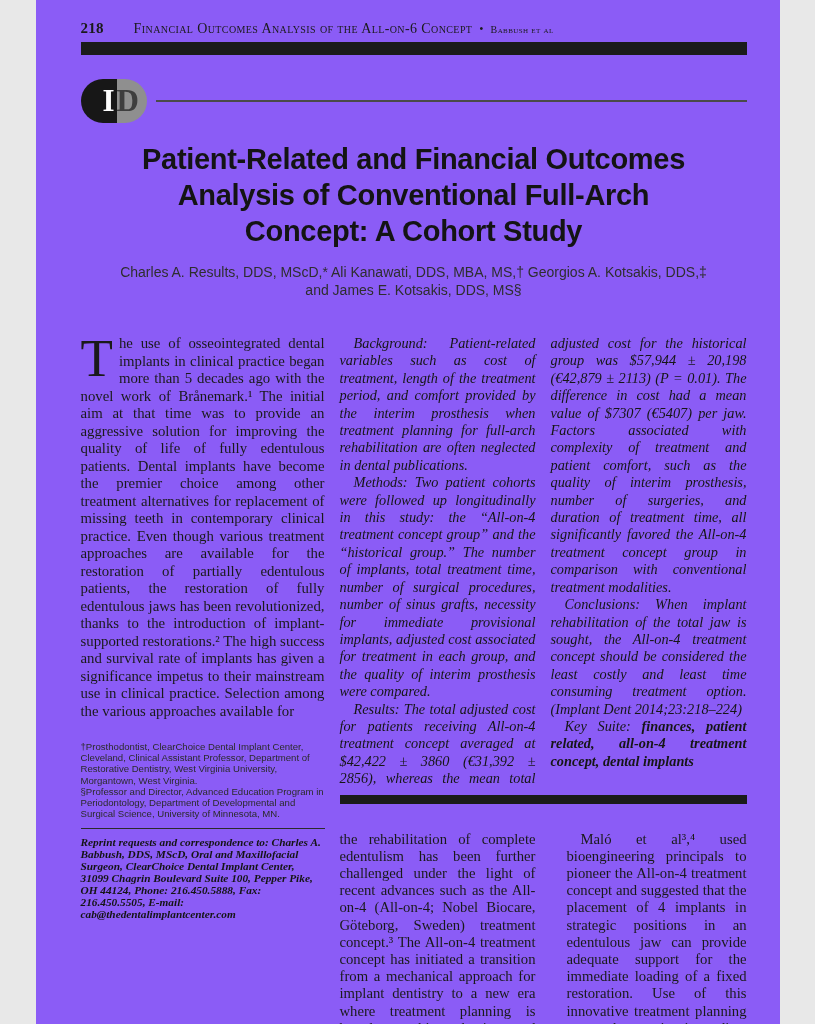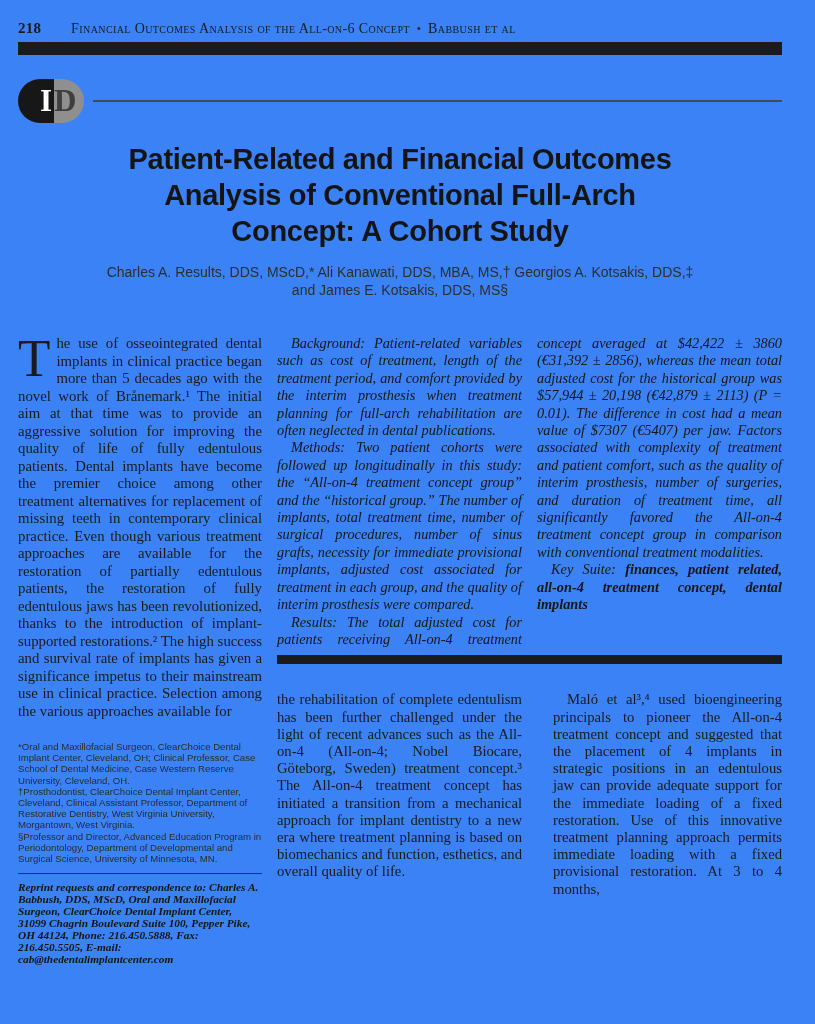--- a/index.html
+++ b/index.html
@@ -1,29 +1,29 @@
 <!DOCTYPE html>
 <html lang="en"><head>
 <meta charset="utf-8">
 <style>
   * { box-sizing: border-box; }
   html,body { margin:0; padding:0; background:#e8e8e8; }
   .page {
-    width:815px; height:1024px; margin:0 auto; background:#3b82f6;
+    width:744px; height:1024px; margin:0 auto; background:#8b5cf6;
     color:#1a1a1a; overflow:hidden; position:relative;
-    padding:20px 33px 0 18px;
+    padding:20px 33px 0 45px;
     font-family:"Liberation Serif", serif;
   }
 
   
   .running-head { display:flex; align-items:baseline; white-space:nowrap; }
   .page-number { font-weight:bold; font-size:15px; letter-spacing:.2px; }
   .running-title { font-variant:small-caps; font-size:14px; letter-spacing:.4px; margin-left:30px; }
   .running-bullet { font-size:12px; margin:0 7px; }
-  .running-authors { font-variant:small-caps; font-size:14px; letter-spacing:.4px; }
+  .running-authors { font-variant:small-caps; font-size:10px; letter-spacing:.4px; }
   .topbar { height:13px; background:#1b1b1b; margin-top:5px; }
 
   
   .masthead { display:flex; align-items:center; margin-top:23px; height:46px; }
   .logo { width:66px; height:44px; border-radius:22px; overflow:hidden; display:flex; flex:none; }
   .logo-left { width:36px; background:#171717; color:#fff; display:flex; align-items:center; justify-content:flex-end;
                font-family:"Liberation Serif",serif; font-weight:bold; font-size:31px; padding-right:2px; }
   .logo-right { flex:1; background:#8f8f8f; color:#3e3e3e; display:flex; align-items:center; justify-content:flex-start;
                 font-family:"Liberation Serif",serif; font-weight:bold; font-size:31px; }
   .masthead-rule { flex:1; height:2px; background:#4a4a4a; margin-left:9px; }
@@ -98,21 +98,20 @@
   </div>
 
   <div class="main">
 
     <div class="col-left">
       <p class="intro">
         <span class="dropcap">T</span><span>he use of osseointegrated dental implants in clinical practice began more than 5 decades ago with the novel work of Brånemark.¹ The initial aim at that time was to provide an aggressive solution for improving the quality of life of fully edentulous patients. Dental implants have become the premier choice among other treatment alternatives for replacement of missing teeth in contemporary clinical practice. Even though various treatment approaches are available for the restoration of partially edentulous patients, the restoration of fully edentulous jaws has been revolutionized, thanks to the introduction of implant-supported restorations.² The high success and survival rate of implants has given a significance impetus to their mainstream use in clinical practice. Selection among the various approaches available for</span>
       </p>
 
       <div class="footnotes">
-        <p>*Oral and Maxillofacial Surgeon, ClearChoice Dental Implant Center, Cleveland, OH; Clinical Professor, Case School of Dental Medicine, Case Western Reserve University, Cleveland, OH.</p>
         <p>†Prosthodontist, ClearChoice Dental Implant Center, Cleveland, Clinical Assistant Professor, Department of Restorative Dentistry, West Virginia University, Morgantown, West Virginia.</p>
         <p>§Professor and Director, Advanced Education Program in Periodontology, Department of Developmental and Surgical Science, University of Minnesota, MN.</p>
       </div>
 
       <hr class="rule">
 
       <p class="reprint">Reprint requests and correspondence to: Charles A. Babbush, DDS, MScD, Oral and Maxillofacial Surgeon, ClearChoice Dental Implant Center, 31099 Chagrin Boulevard Suite 100, Pepper Pike, OH 44124, Phone: 216.450.5888, Fax: 216.450.5505, E-mail: cab@thedentalimplantcenter.com</p>
 
     </div>
 
@@ -121,20 +120,23 @@
       <div class="abstract">
         <p>
           <span class="label">Background:</span><span> Patient-related variables such as cost of treatment, length of the treatment period, and comfort provided by the interim prosthesis when treatment planning for full-arch rehabilitation are often neglected in dental publications.</span>
         </p>
         <p>
           <span class="label">Methods:</span><span> Two patient cohorts were followed up longitudinally in this study: the “All-on-4 treatment concept group” and the “historical group.” The number of implants, total treatment time, number of surgical procedures, number of sinus grafts, necessity for immediate provisional implants, adjusted cost associated for treatment in each group, and the quality of interim prosthesis were compared.</span>
         </p>
         <p>
           <span class="label">Results:</span><span> The total adjusted cost for patients receiving All-on-4 treatment concept averaged at $42,422 ± 3860 (€31,392 ± 2856), whereas the mean total adjusted cost for the historical group was $57,944 ± 20,198 (€42,879 ± 2113) (P = 0.01). The difference in cost had a mean value of $7307 (€5407) per jaw. Factors associated with complexity of treatment and patient comfort, such as the quality of interim prosthesis, number of surgeries, and duration of treatment time, all significantly favored the All-on-4 treatment concept group in comparison with conventional treatment modalities.</span>
         </p>
+        <p>
+          <span class="label">Conclusions:</span><span> When implant rehabilitation of the total jaw is sought, the All-on-4 treatment concept should be considered the least costly and least time consuming treatment option. (Implant Dent 2014;23:218–224)</span>
+        </p>
         <p class="keywords">
           <span class="label">Key Suite:</span><span> finances, patient related, all-on-4 treatment concept, dental implants</span>
         </p>
       </div>
 
       <div class="abstract-bar"></div>
 
       <div class="bodytext">
         <p>the rehabilitation of complete edentulism has been further challenged under the light of recent advances such as the All-on-4 (All-on-4; Nobel Biocare, Göteborg, Sweden) treatment concept.³ The All-on-4 treatment concept has initiated a transition from a mechanical approach for implant dentistry to a new era where treatment planning is based on biomechanics and function, esthetics, and overall quality of life.</p>
         <p>Maló et al³,⁴ used bioengineering principals to pioneer the All-on-4 treatment concept and suggested that the placement of 4 implants in strategic positions in an edentulous jaw can provide adequate support for the immediate loading of a fixed restoration. Use of this innovative treatment planning approach permits immediate loading with a fixed provisional restoration. At 3 to 4 months,</p>

